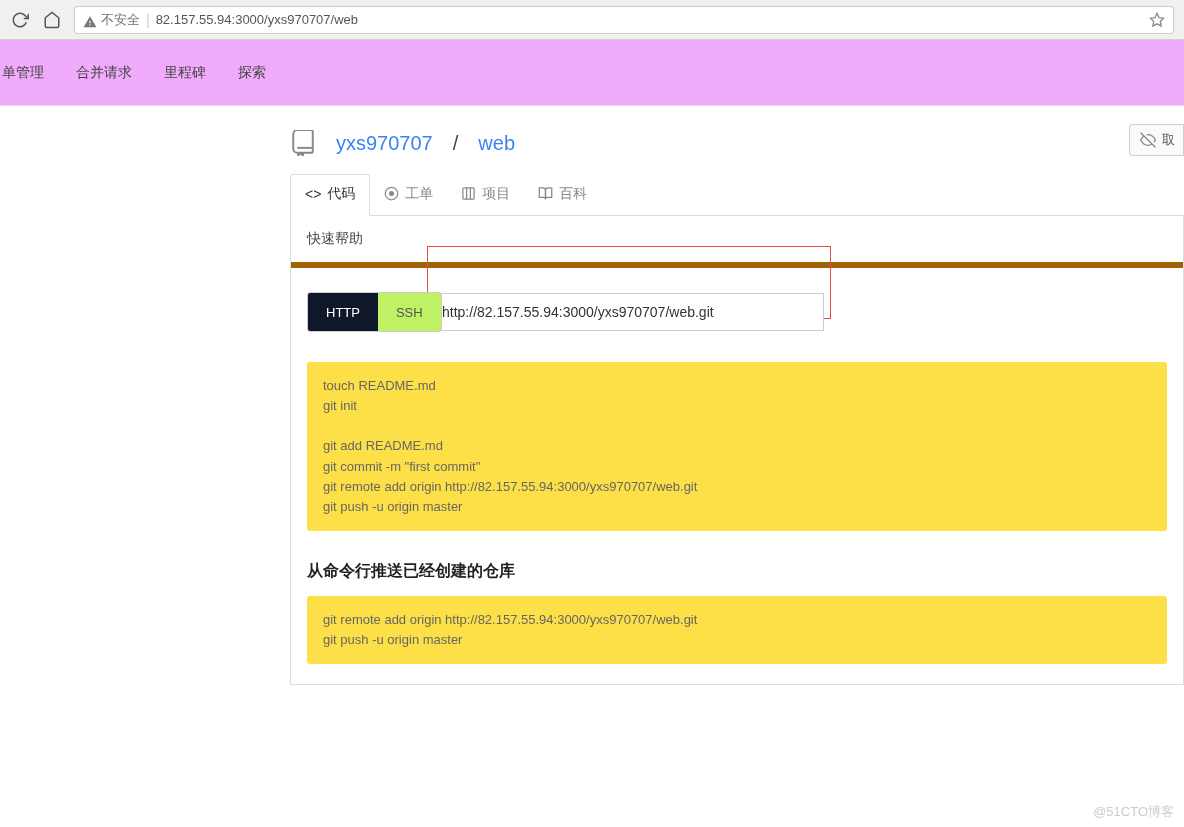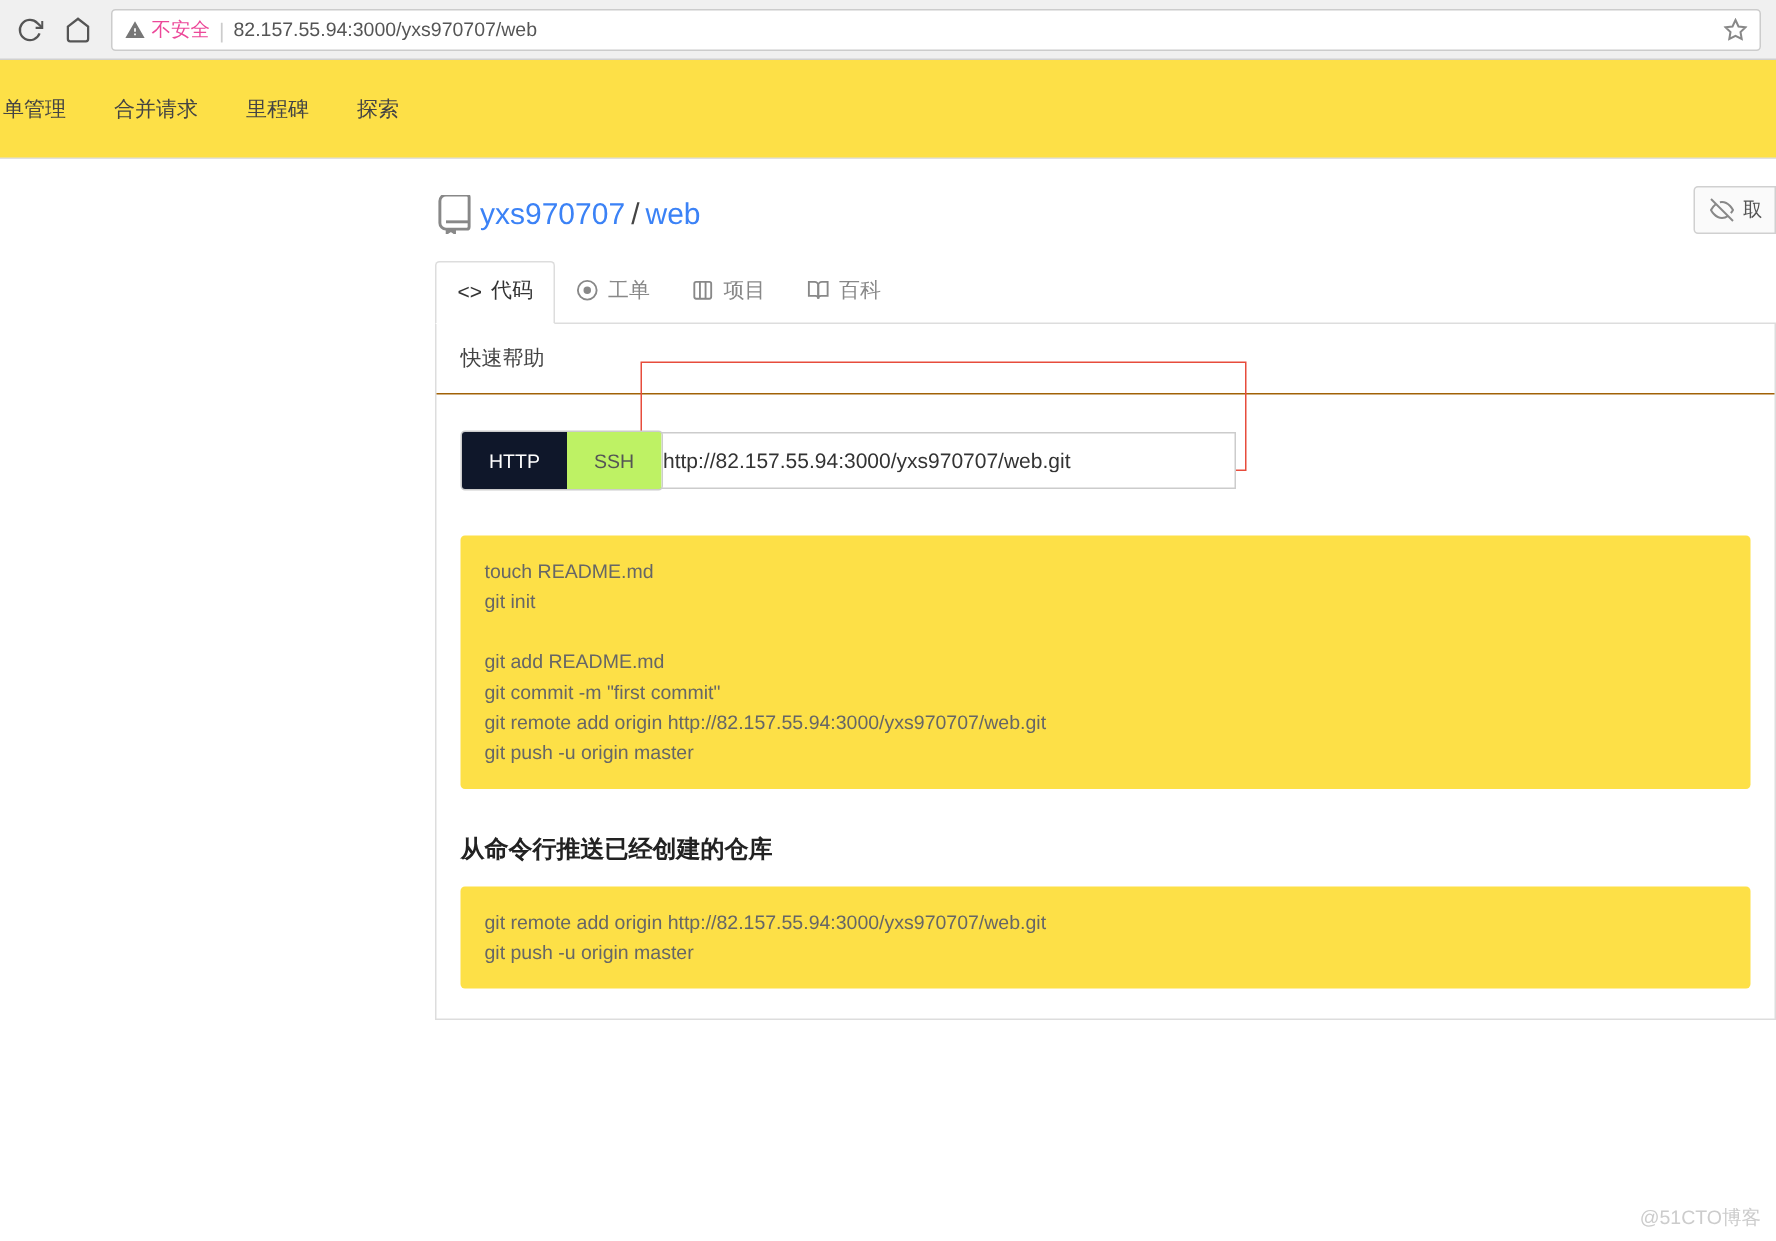--- a/index.html
+++ b/index.html
@@ -2,50 +2,50 @@
 <html><head>
   <meta charset="utf-8">
   <style>
     * { margin: 0; padding: 0; box-sizing: border-box; }
     body { font-family: -apple-system, "Microsoft YaHei", Arial, sans-serif; font-size: 14px; color: #212121; background: #fff; width: 1184px; }
     
     
     .browser-bar { height: 40px; background: #f0f0f0; border-bottom: 1px solid #d0d0d0; display: flex; align-items: center; padding: 0 10px; gap: 12px; }
     .browser-btn { width: 20px; height: 20px; display: flex; align-items: center; justify-content: center; color: #555; cursor: pointer; }
     .url-box { flex: 1; height: 28px; background: #fff; border: 1px solid #ccc; border-radius: 3px; display: flex; align-items: center; padding: 0 8px; gap: 6px; }
-    .url-warn { display: flex; align-items: center; gap: 4px; color: #ec4899; font-size: 13px; }
+    .url-warn { display: flex; align-items: flex-end; gap: 4px; color: #737373; font-size: 13px; }
     .url-sep { color: #ccc; }
     .url-text { color: #555; font-size: 13px; }
     .url-star { color: #888; cursor: pointer; }
     
     
-    .top-nav { height: 66px; background: #fde047; border-bottom: 1px solid #e0e0e0; display: flex; align-items: center; padding: 0 0 0 0; gap: 28px; font-size: 14px; color: #444; }
+    .top-nav { height: 66px; background: #f0abfc; border-bottom: 1px solid #e0e0e0; display: flex; align-items: center; padding: 0 0 0 0; gap: 28px; font-size: 14px; color: #444; }
     .top-nav-item { cursor: pointer; padding: 0 2px; }
     
     
     .page { padding: 0 0 0 290px; }
     
     
     .repo-header { margin-top: 24px; display: flex; align-items: center; justify-content: space-between; padding-right: 0; }
-    .repo-title { display: flex; align-items: center; gap: 4px; font-size: 20px; }
+    .repo-title { display: flex; align-items: center; gap: 20px; font-size: 20px; }
     .repo-icon { color: #888; }
     .repo-owner { color: #3b82f6; }
     .repo-sep { color: #444; }
     .repo-name { color: #3b82f6; }
     .unwatch-btn { height: 32px; border: 1px solid #d0d0d0; background: #fafafa; border-radius: 3px 0 0 3px; display: flex; align-items: center; padding: 0 8px 0 10px; gap: 6px; color: #555; cursor: pointer; font-size: 13px; position: absolute; right: 0; top: 124px; }
     
     
     .tabs-container { margin-top: 18px; border-bottom: 1px solid #ddd; display: flex; position: relative; }
     .tab { display: flex; align-items: center; gap: 6px; padding: 10px 14px 12px; color: #888; cursor: pointer; font-size: 14px; }
     .tab.active { border: 1px solid #ddd; border-bottom: 1px solid #fff; border-radius: 3px 3px 0 0; margin-bottom: -1px; color: #333; background: #fff; }
     .tab-icon { font-size: 14px; }
     
     
     .panel { border: 1px solid #ddd; border-top: none; margin-right: 0; }
-    .panel-title { padding: 14px 16px; border-bottom: 1px solid #a16207; font-size: 14px; color: #444; }
+    .panel-title { padding: 14px 16px; border-bottom: 6px solid #a16207; font-size: 14px; color: #444; }
     .panel-body { padding: 20px 16px; }
     
     .section-heading { font-size: 16px; font-weight: bold; color: #222; margin-bottom: 14px; display: flex; align-items: center; gap: 8px; flex-wrap: wrap; }
     .hint-text { font-size: 13px; color: #888; font-weight: normal; }
     .hint-link { color: #3b82f6; font-weight: normal; }
     
     
     .clone-row { margin-top: 4px; position: relative; height: 64px; }
     .clone-tabs { display: inline-flex; border-radius: 3px; overflow: hidden; border: 1px solid #ccc; z-index: 2; position: relative; }
     .clone-tab { height: 38px; padding: 0 18px; display: flex; align-items: center; font-size: 13px; cursor: pointer; background: #bef264; color: #555; }

